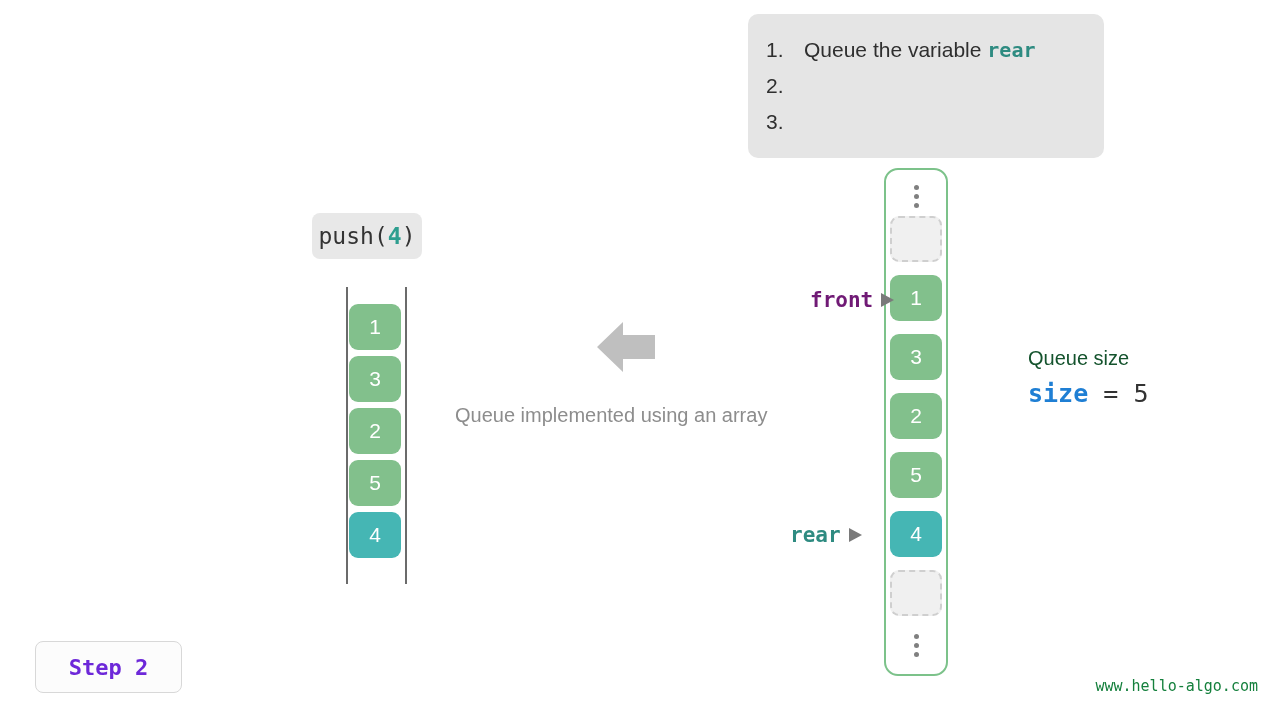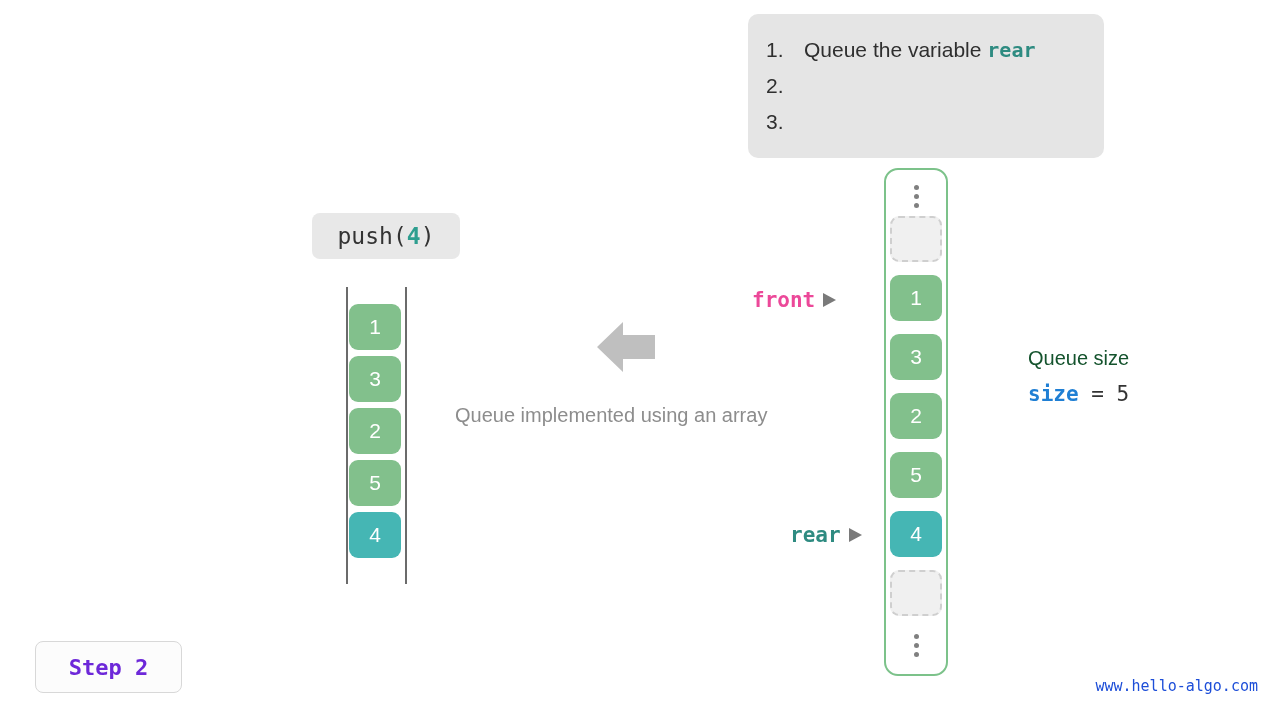--- a/index.html
+++ b/index.html
@@ -56,21 +56,21 @@
     font-weight: bold;
     color: #1f7fd4;
     font-size: 20px;
   }
 
   
   .push-chip {
     position: absolute;
     left: 312px;
     top: 213px;
-    width: 148px;
+    width: 110px;
     height: 46px;
     background: #e8e8e8;
     border-radius: 8px;
     display: flex;
     align-items: center;
     justify-content: center;
     font-family: "DejaVu Sans Mono", monospace;
     font-size: 23px;
     color: #333333;
     letter-spacing: 0px;
@@ -185,38 +185,38 @@
   }
   .ptr .tri {
     display: inline-block;
     margin-left: 8px;
     width: 0;
     height: 0;
     border-top: 7px solid transparent;
     border-bottom: 7px solid transparent;
     border-left: 13px solid #7a7a7a;
   }
-  .ptr-front { left: 752px; top: 288px; color: #ec4899; }
+  .ptr-front { left: 810px; top: 288px; color: #701a75; }
   .ptr-rear  { left: 790px; top: 523px; color: #2e8b81; }
 
   
   .size-info {
     position: absolute;
     left: 1028px;
     top: 343px;
     white-space: nowrap;
   }
   .size-title {
     font-size: 20px;
     color: #14532d;
     line-height: 30px;
   }
   .size-expr {
     font-family: "DejaVu Sans Mono", monospace;
-    font-size: 21px;
+    font-size: 25px;
     color: #333333;
     line-height: 34px;
     margin-top: 4px;
   }
   .size-expr .v { color: #1f7fd4; font-weight: bold; }
 
   
   .step-badge {
     position: absolute;
     left: 35px;
@@ -236,21 +236,21 @@
     color: #6d28d9;
   }
 
   
   .watermark {
     position: absolute;
     right: 22px;
     top: 677px;
     font-family: "DejaVu Sans Mono", monospace;
     font-size: 15px;
-    color: #1d4ed8;
+    color: #15803d;
   }
 </style>
 </head>
 <body>
 
 <div class="steps-box">
   <ol class="steps-list">
     <li class="step-line">
       <span class="step-num">1.</span>
       <span><span>Queue the variable </span><span class="kw-teal">rear</span><span></span></span>

